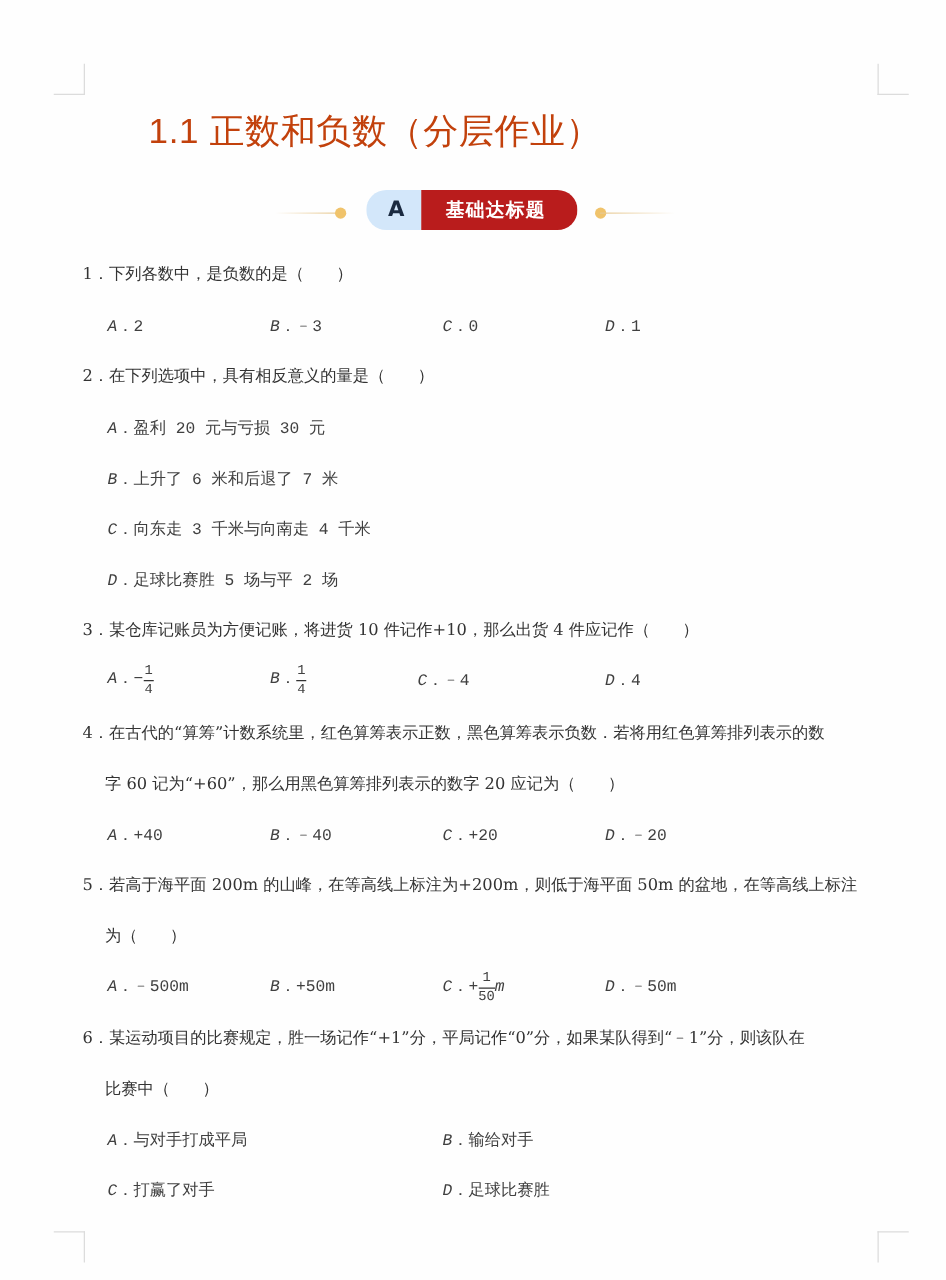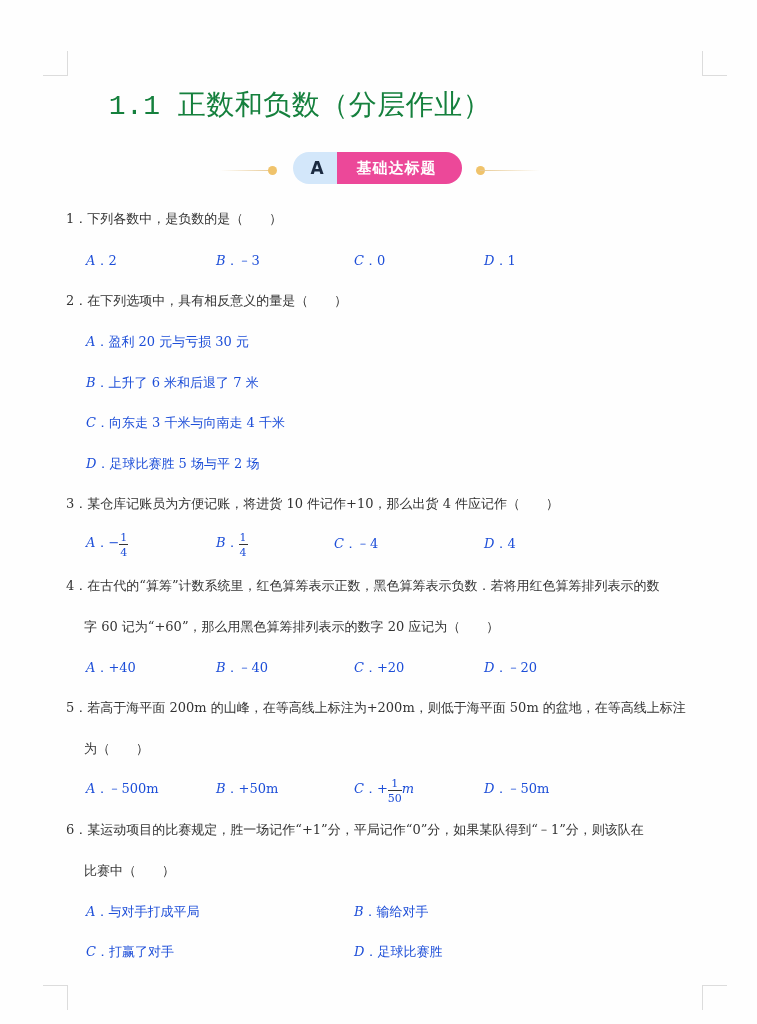--- a/index.html
+++ b/index.html
@@ -8,39 +8,39 @@
     font-family:"DejaVu Serif", "Liberation Serif", serif; color:#333;
   }
   .corner { position:absolute; width:24px; height:24px; border-color:#dcdcdc; border-style:solid; border-width:0; }
   .c-tl { left:43px; top:51px; border-right-width:1px; border-bottom-width:1px; }
   .c-tr { left:702px; top:51px; border-left-width:1px; border-bottom-width:1px; }
   .c-bl { left:43px; top:985px; border-right-width:1px; border-top-width:1px; }
   .c-br { left:702px; top:985px; border-left-width:1px; border-top-width:1px; }
 
   .title {
     position:absolute; left:0; top:86px; width:600px; text-align:center;
-    font-family:Liberation Mono, monospace; font-size:28px; color:#15803d; letter-spacing:0.5px;
+    font-family:Liberation Sans, sans-serif; font-size:28px; color:#c2410c; letter-spacing:0.5px;
   }
   .deco-line { position:absolute; top:170px; height:1px; background:linear-gradient(90deg, rgba(230,200,150,0), #e7c992); }
   .deco-line.l { left:220px; width:52px; }
   .deco-line.r { left:480px; width:60px; background:linear-gradient(90deg, #e7c992, rgba(230,200,150,0)); }
   .deco-dot { position:absolute; top:166px; width:9px; height:9px; border-radius:50%; background:#f0c36b; }
   .deco-dot.l { left:268px; }
   .deco-dot.r { left:476px; }
   .badge {
     position:absolute; left:293px; top:152px; width:169px; height:32px; border-radius:16px; overflow:hidden;
     display:flex; font-family:"DejaVu Sans", "Liberation Sans", sans-serif; font-weight:bold;
   }
   .badge .letter { width:40px; background:#d3e7fa; color:#1a2a40; display:flex; align-items:center; justify-content:center; font-size:17px; padding-left:4px; }
-  .badge .label { flex:1; background:#ec4899; color:#fff; display:flex; align-items:center; justify-content:center; font-size:15px; letter-spacing:1px; padding-right:6px; }
+  .badge .label { flex:1; background:#b91c1c; color:#fff; display:flex; align-items:center; justify-content:center; font-size:15px; letter-spacing:1px; padding-right:6px; }
 
   .line { position:absolute; font-size:13px; white-space:nowrap; color:#333; }
   .q { left:66px; }
   .cont { left:84px; }
-  .opt { position:absolute; font-size:13px; white-space:nowrap; color:#1d4ed8; }
+  .opt { position:absolute; font-size:13px; white-space:nowrap; color:#404040;font-family:Liberation Mono, monospace; }
   .opt .k { font-style:italic; }
   .frac { display:inline-block; vertical-align:middle; text-align:center; line-height:1; font-size:11px; position:relative; top:2px; }
   .frac .num { display:block; border-bottom:1px solid #333; padding:0 1px 1px; }
   .frac .den { display:block; padding-top:2px; }
   .it { font-style:italic; }
 </style>
 </head>
 <body>
 
 <div class="corner c-tl"></div>

